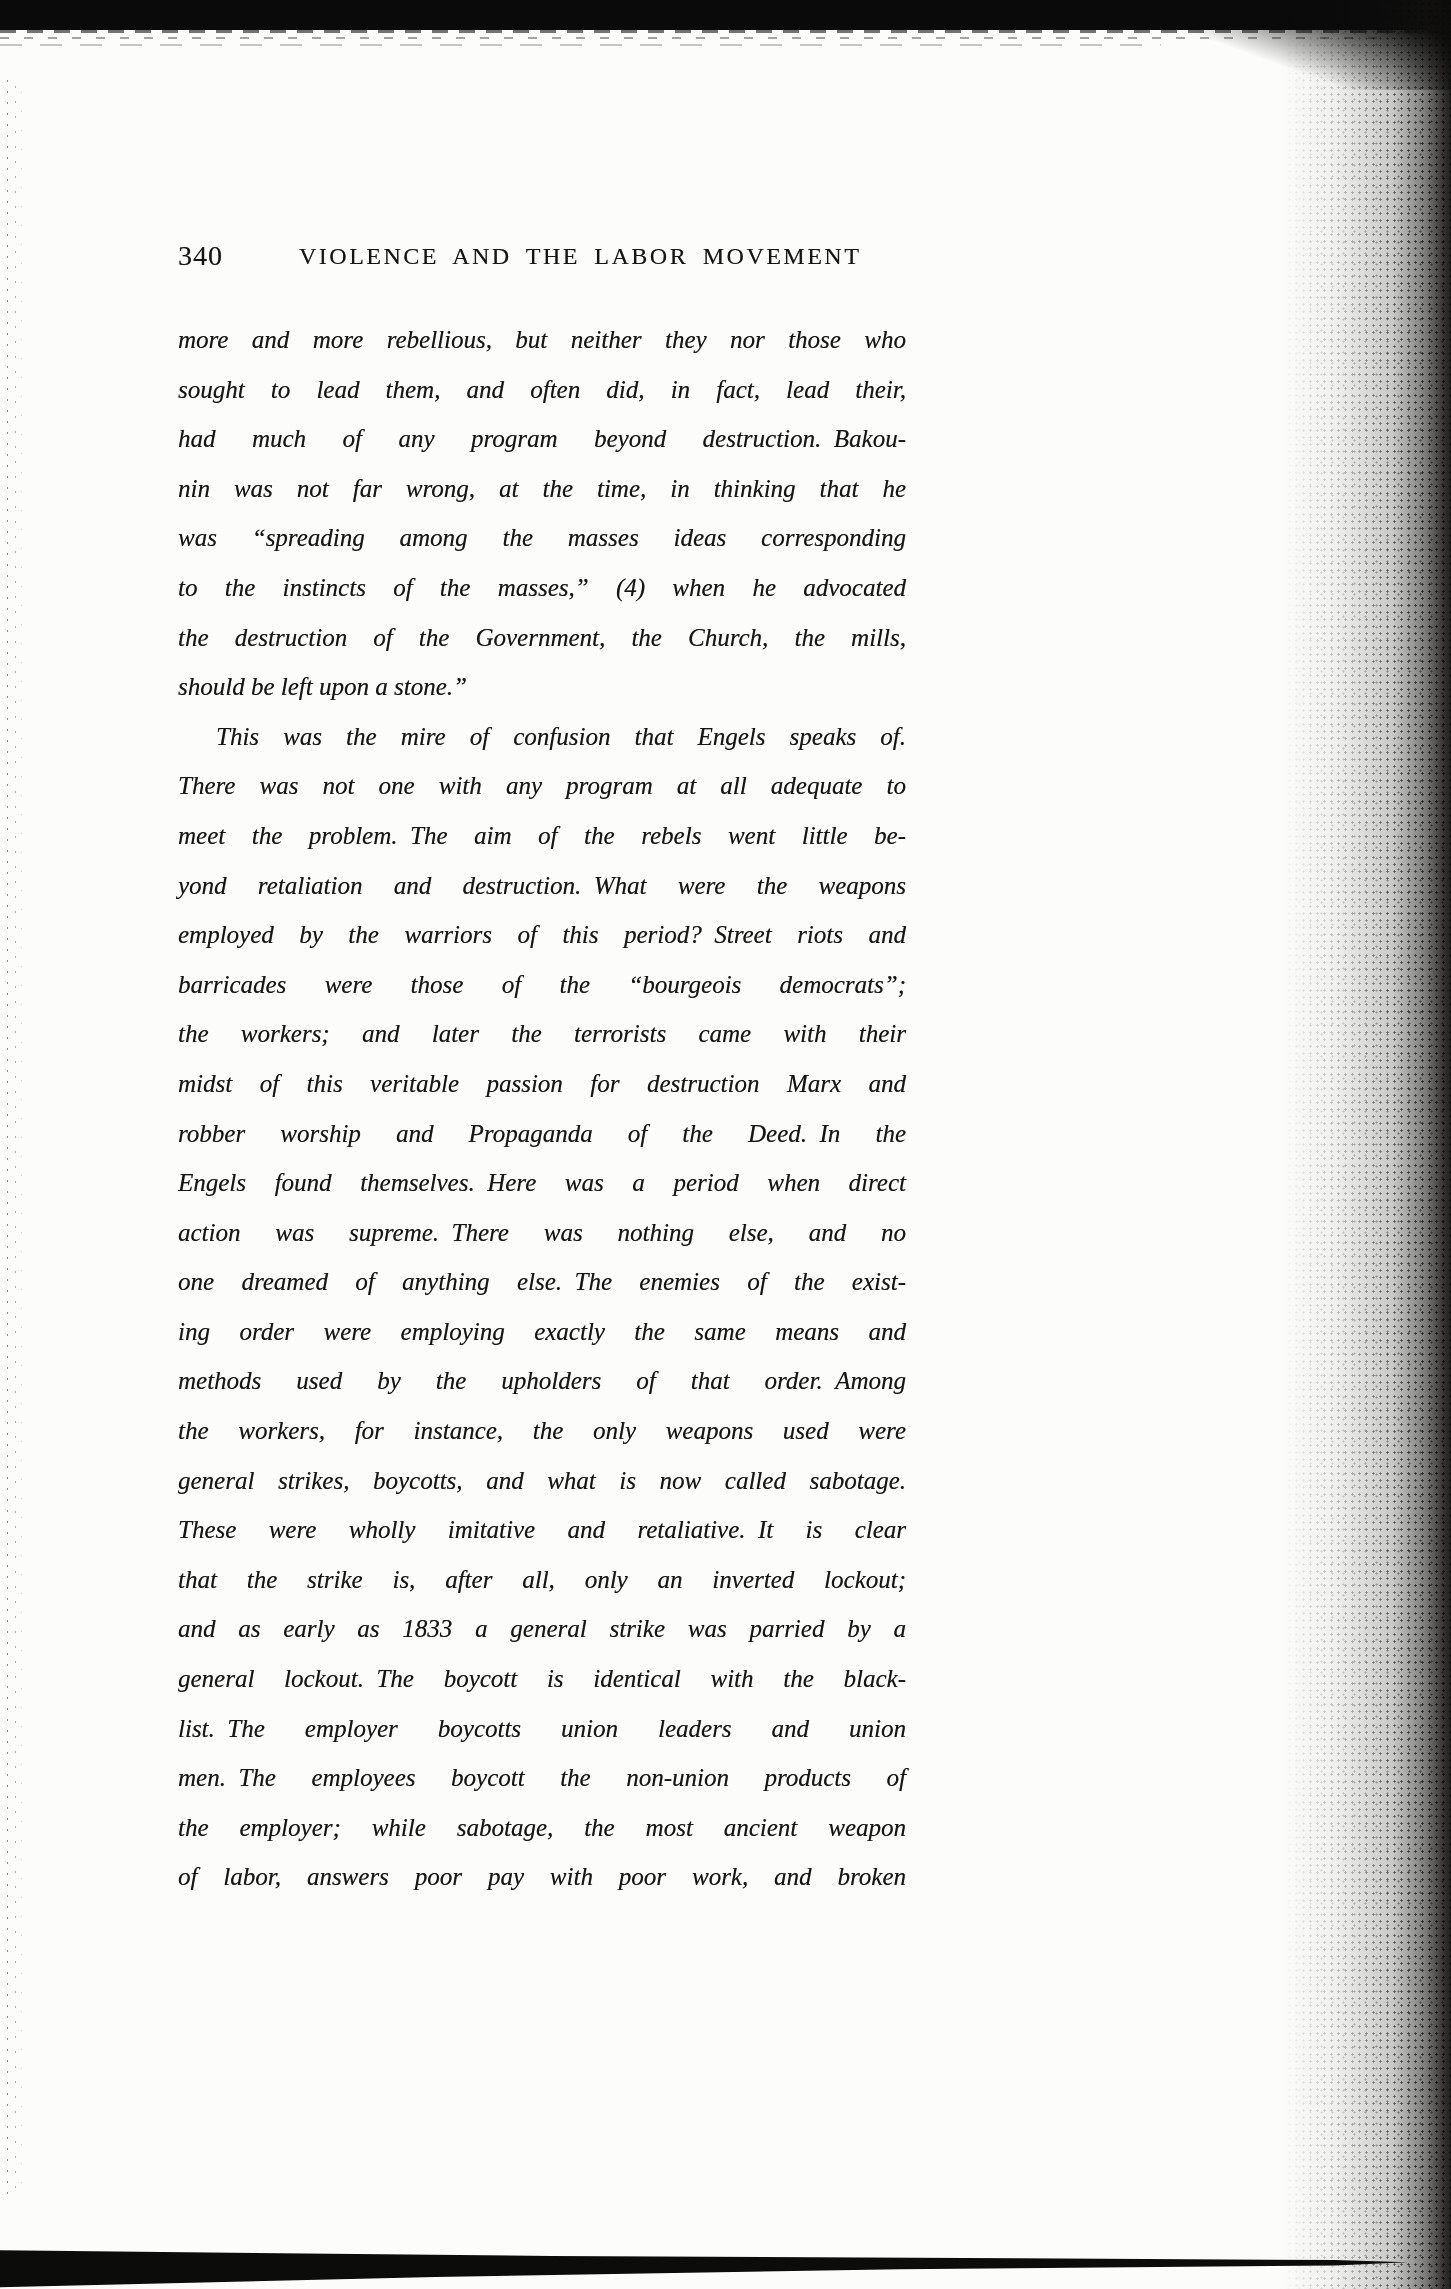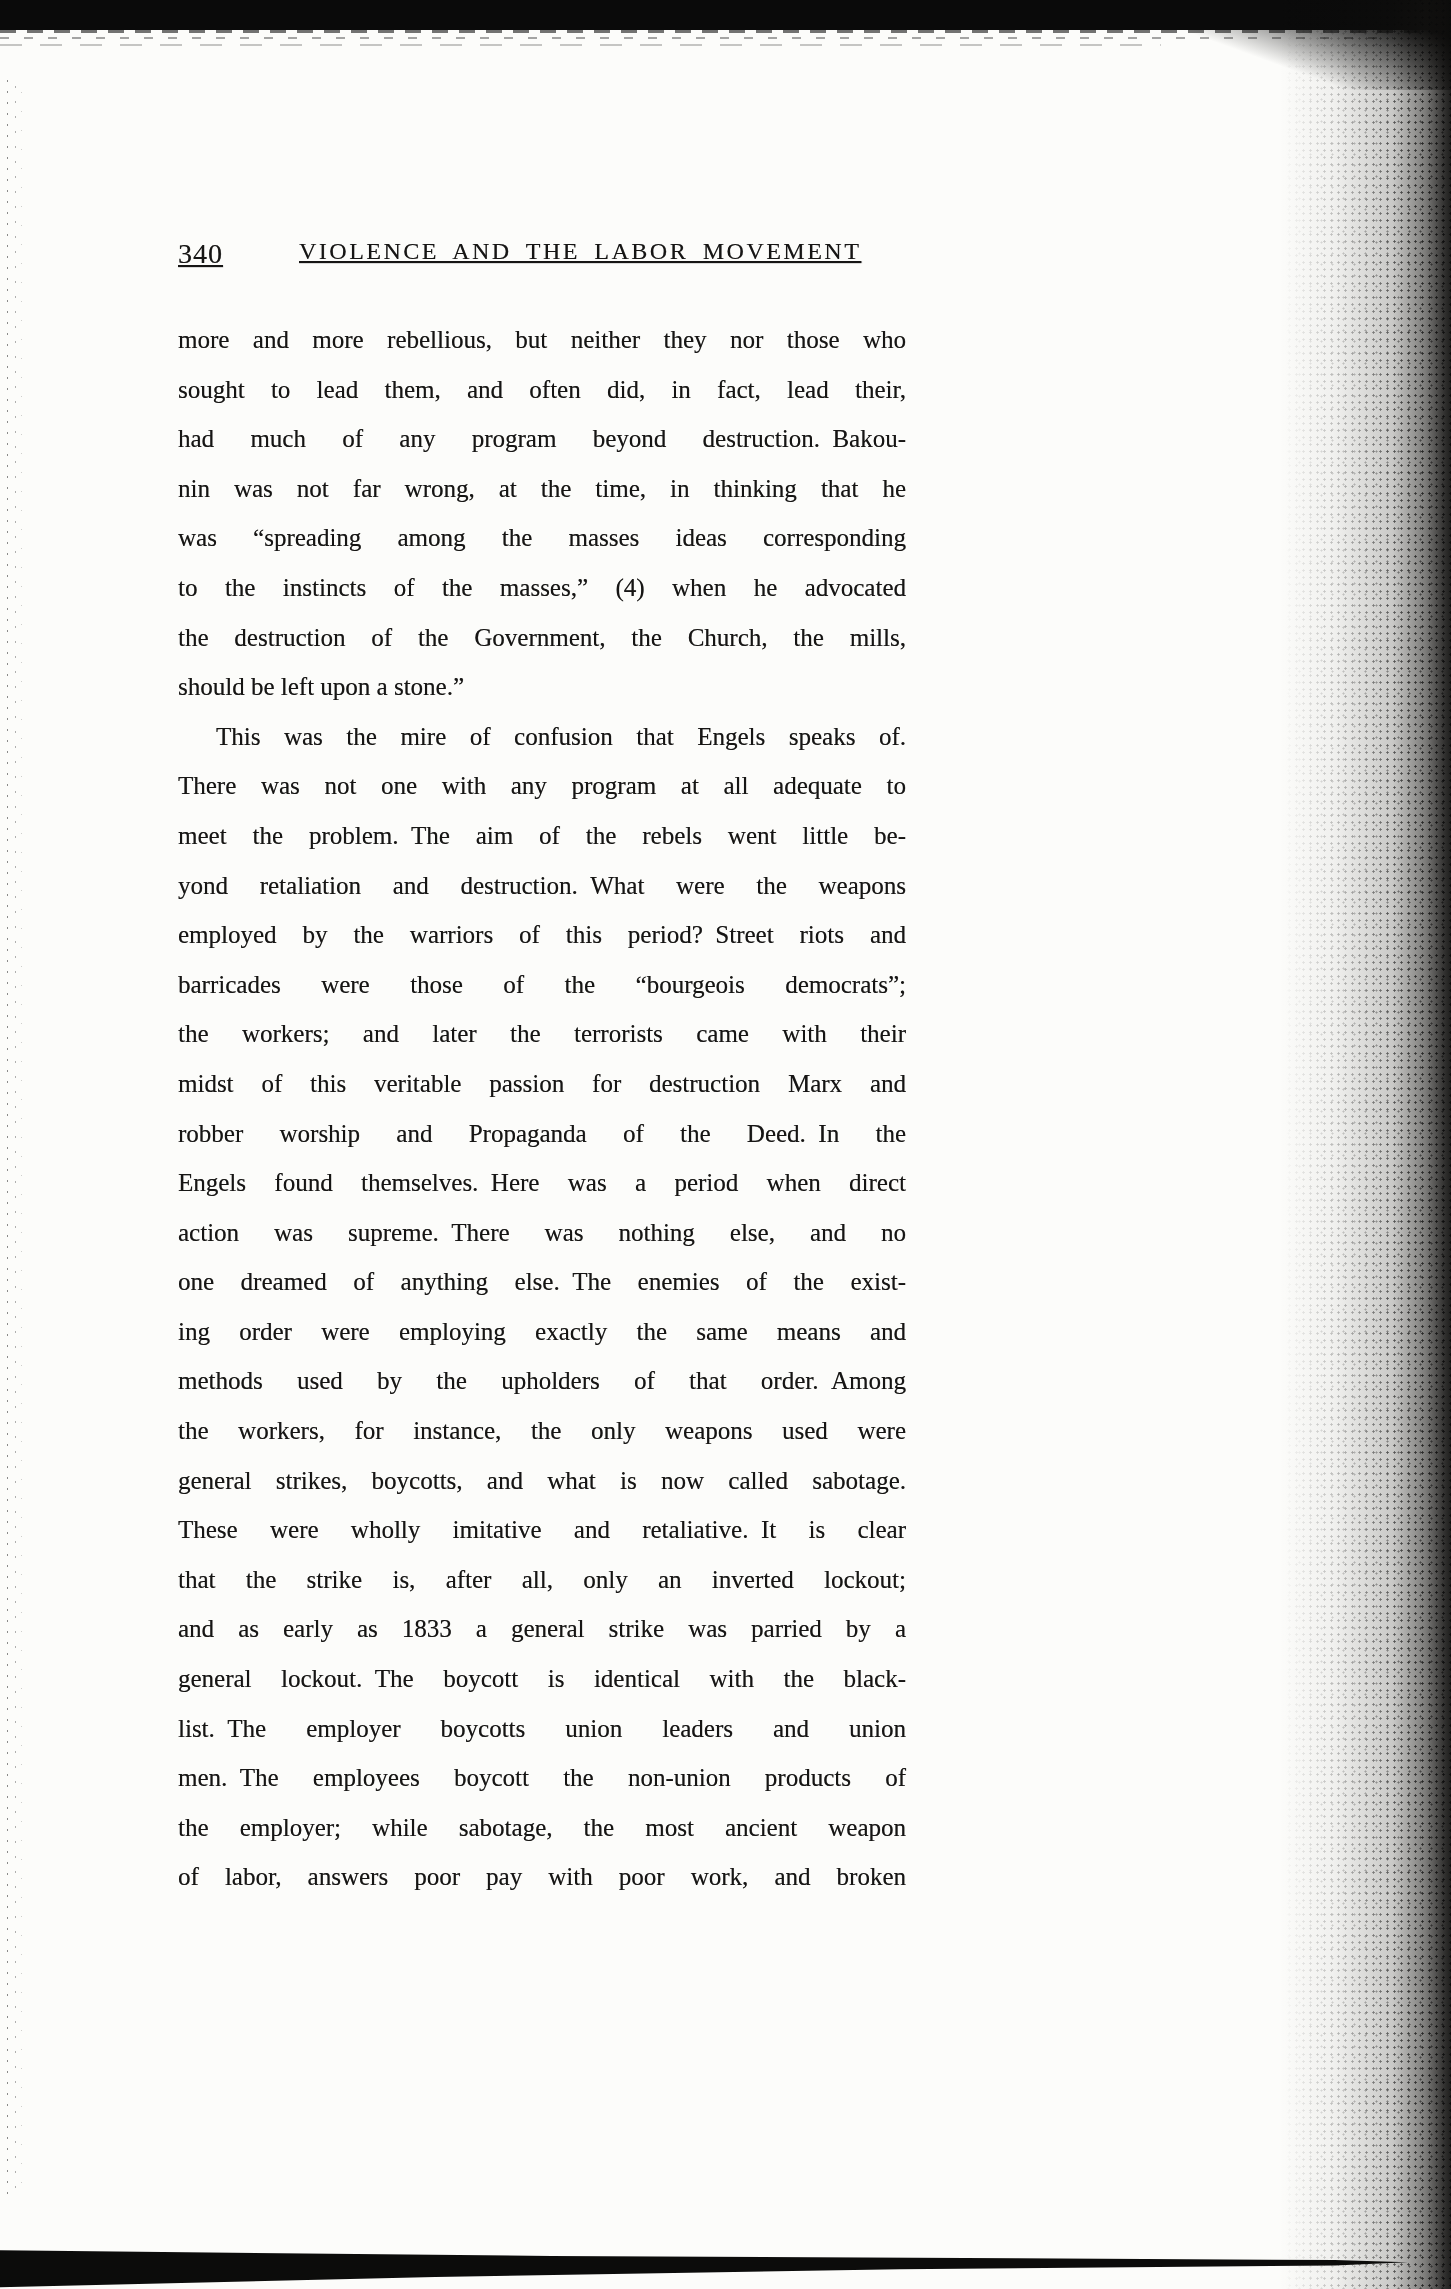--- a/index.html
+++ b/index.html
@@ -57,37 +57,37 @@
   }
   .scan-bottom{
     position:absolute;left:0;top:2243px;width:1451px;height:46px;
     background:#0c0c0b;
     clip-path:polygon(0 16%, 38% 28%, 70% 33%, 92% 37%, 97% 42%, 92% 49%, 62% 57%, 30% 74%, 0 96%);
   }
 
   
   .running-header{
     position:absolute;left:178px;top:238px;width:728px;height:36px;
-    display:flex;align-items:flex-start;text-decoration:underline;
+    display:flex;align-items:center;
   }
   .page-number{
     font-size:28px;letter-spacing:1px;
     text-shadow:0.2px 0.3px 0 rgba(20,20,19,0.5);
   }
   .running-head{
     margin-left:76px;
     font-size:24px;letter-spacing:2.5px;word-spacing:6px;
     text-shadow:0.2px 0.3px 0 rgba(20,20,19,0.5);
     white-space:nowrap;
   }
 
   
   .body-text{
     position:absolute;left:178px;top:315px;width:728px;
-    font-size:25px;line-height:49.6px;
+    font-size:25px;line-height:49.6px;font-style:italic;
   }
   .line{
     text-align:justify;
     text-align-last:justify;
     text-shadow:0.2px 0.3px 0 rgba(20,20,19,0.55);
   }
   .line.indent{text-indent:38px;}
   .line.end{text-align-last:left;}
 </style>
 </head>

